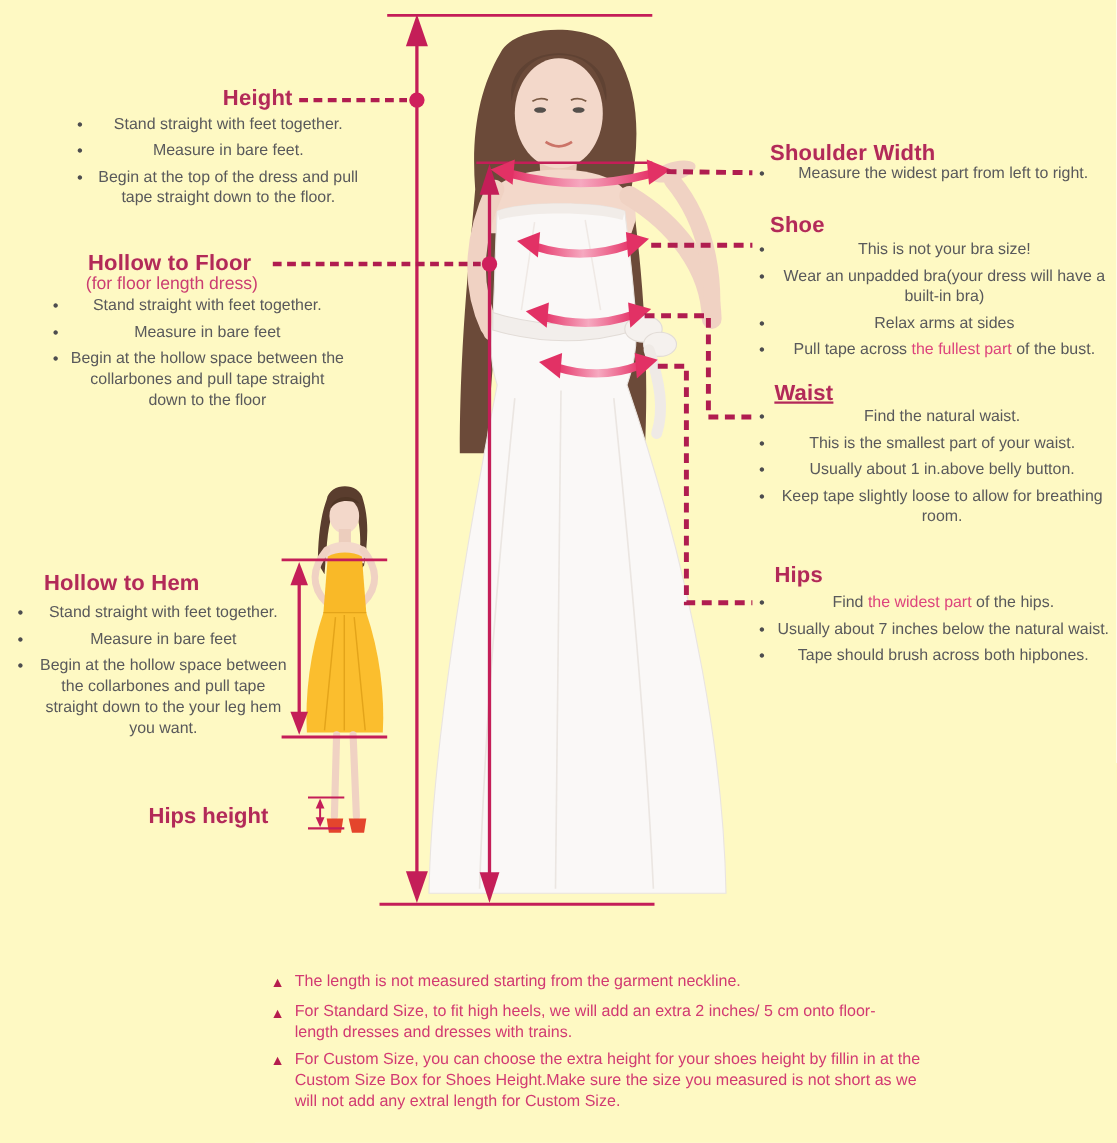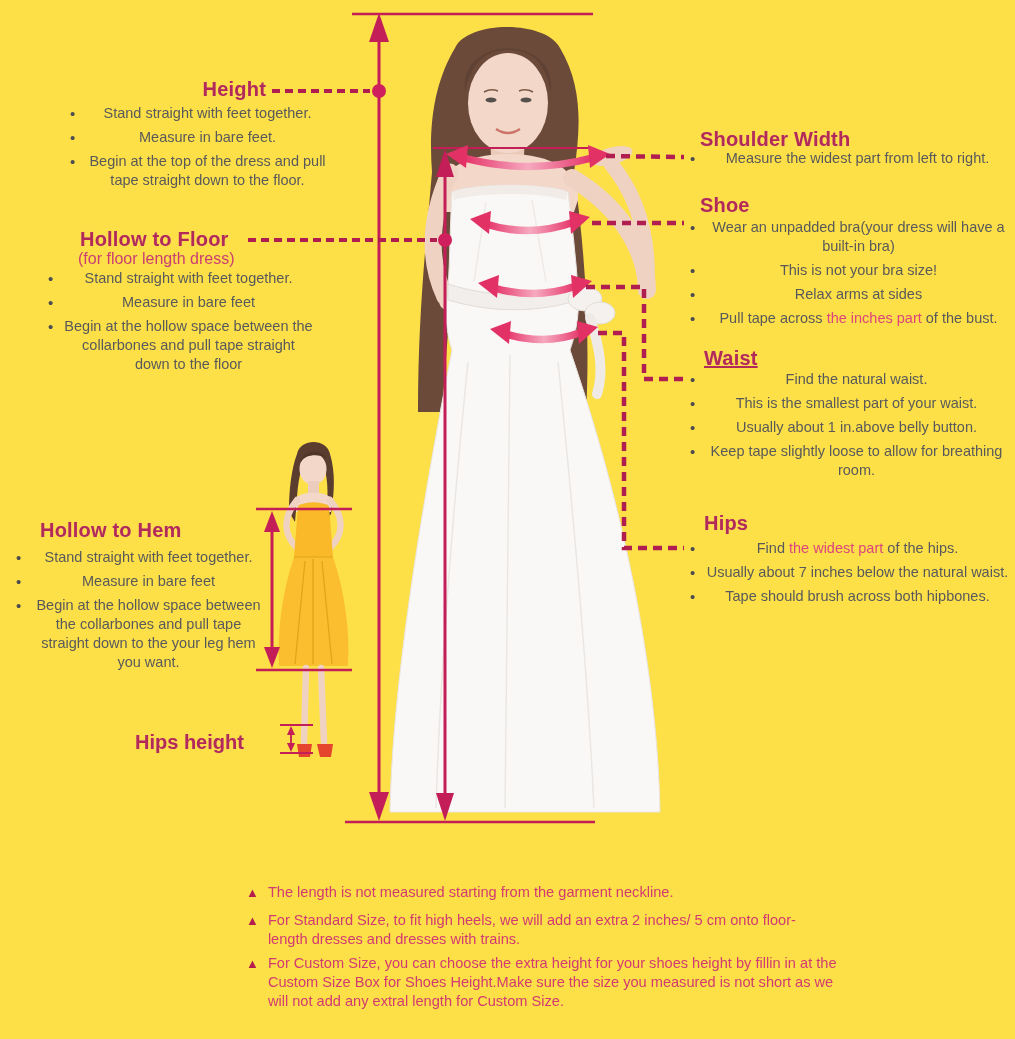--- a/index.html
+++ b/index.html
@@ -1,17 +1,17 @@
 <!DOCTYPE html>
 <html><head>
 <meta charset="utf-8">
 <style>
   html,body{margin:0;padding:0;background:#ffffff;}
   .canvas{
-    position:relative;width:1015px;height:1039px;background:#fde047;overflow:hidden;
+    position:relative;width:1015px;height:1039px;background:#fef9c3;overflow:hidden;
     font-family:"Liberation Sans", sans-serif;
   }
   svg{position:absolute;left:0;top:0;}
   .txt{position:absolute;text-align:center;}
   .sec-title{
     font-size:20px;font-weight:bold;color:#b22a57;letter-spacing:.2px;
     text-shadow:0 0 1px rgba(238,170,195,.55);
     white-space:nowrap;
   }
   .sec-sub{font-size:16px;font-weight:normal;color:#cb3d72;white-space:nowrap;}
@@ -193,24 +193,24 @@
 
   <div class="txt shoe-label" style="left:135px;top:731px;">Hips height</div>
 
   <div class="txt sec-title" style="left:700px;top:128px;">Shoulder Width</div>
   <ul class="blist txt" style="left:688px;top:149px;width:322px;">
     <li>Measure the widest part from left to right.</li>
   </ul>
 
   <div class="txt sec-title" style="left:700px;top:194px;">Shoe</div>
   <ul class="blist txt" style="left:688px;top:218px;width:324px;">
+    <li>This is not your bra size!</li>
     <li>Wear an unpadded bra(your dress will have a built-in bra)</li>
-    <li>This is not your bra size!</li>
     <li>Relax arms at sides</li>
-    <li><span>Pull tape across </span><span class="hl">the inches part</span><span> of the bust.</span></li>
+    <li><span>Pull tape across </span><span class="hl">the fullest part</span><span> of the bust.</span></li>
   </ul>
 
   <div class="txt sec-title" style="left:704px;top:347px;text-decoration:underline;">Waist</div>
   <ul class="blist txt" style="left:688px;top:370px;width:320px;">
     <li>Find the natural waist.</li>
     <li>This is the smallest part of your waist.</li>
     <li>Usually about 1 in.above belly button.</li>
     <li>Keep tape slightly loose to allow for breathing room.</li>
   </ul>
 

